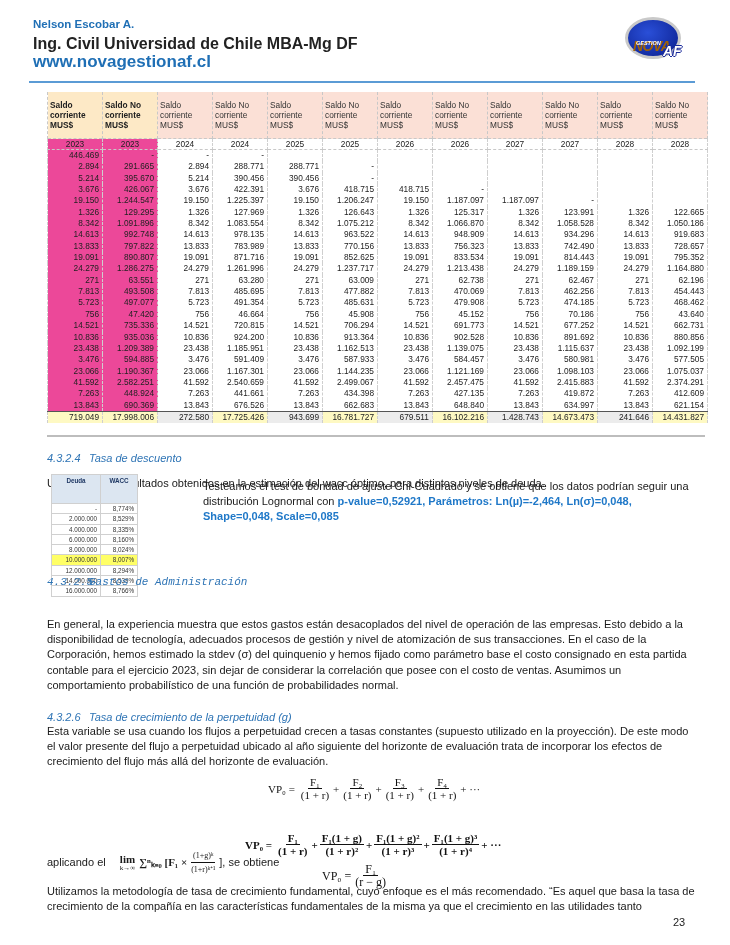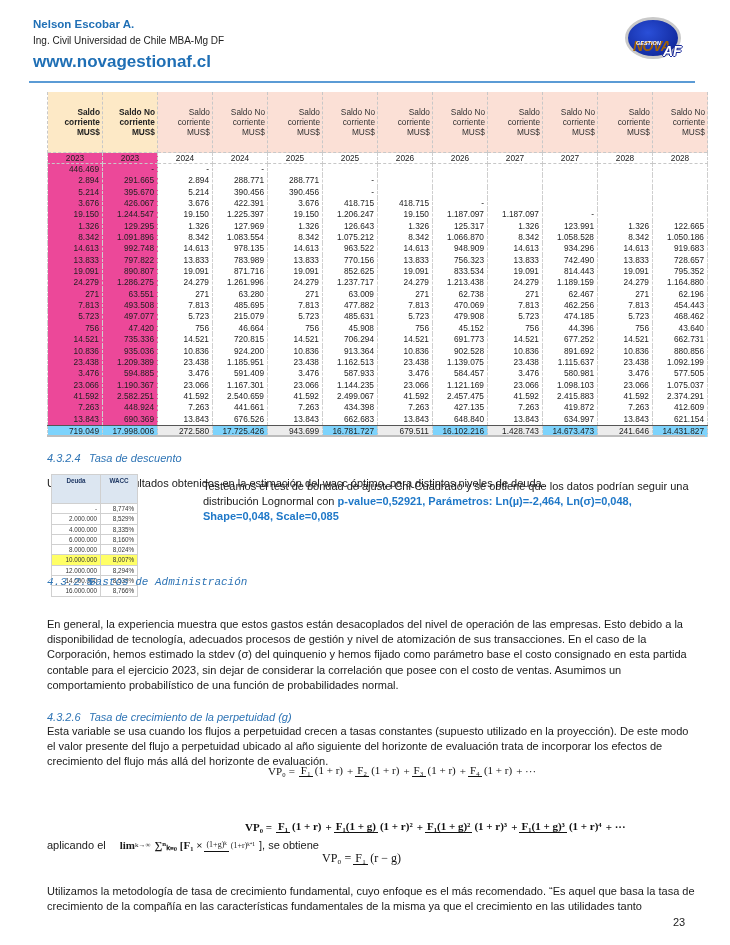--- a/index.html
+++ b/index.html
@@ -1,51 +1,51 @@
 <!DOCTYPE html>
 <html><head>
 <meta charset="utf-8">
 <style>
   html, body { margin: 0; padding: 0; background: #ffffff; }
   body { width: 730px; height: 945px; position: relative; overflow: hidden; font-family: "Liberation Sans", sans-serif; color: #1a1a1a; }
   .header { position: absolute; left: 33px; top: 10px; width: 665px; height: 66px; margin-top: 6px; }
   .header .name { position: absolute; left: 0; top: 2px; font-size: 11.5px; font-weight: bold; color: #1f6fb5; }
-  .header .degree { position: absolute; left: 0; top: 19px; font-size: 10px; font-weight: normal; color: #222; }
+  .header .degree { position: absolute; left: 0; top: 19px; font-size: 16px; font-weight: bold; color: #222; }
   .header .url { position: absolute; left: 0; top: 36px; font-size: 17px; font-weight: bold; color: #1f6fb5; }
   .header .rule { position: absolute; left: -4px; top: 65px; width: 666px; height: 2px; background: #5b9bd5; }
   .logo { position: absolute; left: 619px; top: 14px; width: 80px; height: 48px; }
   .logo .oval { position: absolute; left: 6px; top: 3px; width: 56px; height: 42px; border-radius: 50%; background: radial-gradient(ellipse at 40% 35%, #2a4fd8, #0a1e8c); border: 3px solid #c9c9c9; box-sizing: border-box; }
   .logo .nova { position: absolute; left: 14px; top: 24px; font-size: 14px; font-weight: bold; font-style: italic; color: #a16207; letter-spacing: -0.5px; }
   .logo .gestion { position: absolute; left: 17px; top: 26px; font-size: 5.5px; font-weight: bold; font-style: italic; color: #ffffff; }
   .logo .af { position: absolute; left: 44px; top: 29px; font-size: 14px; font-weight: bold; font-style: italic; color: #ffffff; text-shadow: -1px 0 #1a2a9a, 1px 0 #1a2a9a, 0 1px #1a2a9a, 0 -1px #1a2a9a; }
 
   .tbl { position: absolute; left: 47px; top: 92px; border-collapse: collapse; font-size: 8.3px; }
-  .tbl th { font-weight: normal; line-height: 10px; padding: 15px 2px; text-align: right; border-left: 1px dashed #c8c8c8; border-right: 1px dashed #c8c8c8; color: #333; }
+  .tbl th { font-weight: normal; line-height: 10px; padding: 8px 2px; text-align: left; border-left: 1px dashed #c8c8c8; border-right: 1px dashed #c8c8c8; color: #333; }
   .tbl th.c23 { background: #fde9c6; font-weight: bold; color: #222; }
   .tbl th.cf { background: #fbe0d6; }
   .tbl td { text-align: right; padding: 0 3px; height: 11.35px; line-height: 11.35px; border-left: 1px dashed #cfcfcf; border-right: 1px dashed #cfcfcf; color: #222; white-space: nowrap; }
   .tbl td.c23 { background: #ec4899; }
   .tbl tr.year td { text-align: center; border-top: 1px dashed #c8c8c8; border-bottom: 1px dashed #c8c8c8; height: 10px; line-height: 10px; }
   .tbl tr.total td { border-top: 1px solid #555; background: #ececec; }
-  .tbl tr.total td.hl { background: #7dd3fc; }
+  .tbl tr.total td.hl { background: #fef9c3; }
   .tbl col.w { width: 55px; }
   .tbl-shadow { position: absolute; left: 47px; top: 435px; width: 658px; height: 2px; background: #bdbdbd; }
 
   .sec { position: absolute; left: 47px; font-size: 11px; font-style: italic; color: #2e74b5; }
   .sec .num { display: inline-block; width: 42px; }
   .para { position: absolute; left: 47px; width: 650px; font-size: 11px; line-height: 15.2px; color: #1a1a1a; }
   .blue { color: #1f78c8; font-weight: bold; }
 
   .wacc { position: absolute; left: 51px; top: 474px; border-collapse: collapse; font-size: 6.3px; }
   .wacc th { background: #dce6f1; color: #1f3864; font-weight: bold; height: 26px; vertical-align: top; padding: 2px 3px 0 3px; border: 1px solid #d0d0d0; text-align: center; }
   .wacc td { text-align: right; padding: 0 3px; height: 9.3px; line-height: 9.3px; border: 1px solid #d0d0d0; color: #333; }
   .wacc tr.hl td { background: #ffff66; }
 
   .eq { position: absolute; font-family: "Liberation Serif", serif; font-size: 11px; color: #111; display: flex; align-items: center; }
-  .frac { display: inline-flex; flex-direction: row; align-items: center; margin: 0 2px; }
+  .frac { display: inline-flex; flex-direction: column; align-items: center; margin: 12px 2px; }
   .frac .n { padding: 0 2px; border-bottom: 1px solid #111; line-height: 12px; }
   .frac .d { padding: 0 2px; line-height: 13px; }
   .b { font-weight: bold; }
   .pagenum { position: absolute; left: 673px; top: 916px; font-size: 11px; color: #222; }
 </style>
 </head>
 <body>
 
 <div class="header">
   <div class="name">Nelson Escobar A.</div>
@@ -333,41 +333,41 @@
         <td>470.069</td>
         <td>7.813</td>
         <td>462.256</td>
         <td>7.813</td>
         <td>454.443</td>
       </tr>
       <tr>
         <td class="c23">5.723</td>
         <td class="c23">497.077</td>
         <td>5.723</td>
-        <td>215.079</td>
+        <td>491.354</td>
         <td>5.723</td>
         <td>485.631</td>
         <td>5.723</td>
         <td>479.908</td>
         <td>5.723</td>
         <td>474.185</td>
         <td>5.723</td>
         <td>468.462</td>
       </tr>
       <tr>
         <td class="c23">756</td>
         <td class="c23">47.420</td>
         <td>756</td>
         <td>46.664</td>
         <td>756</td>
         <td>45.908</td>
         <td>756</td>
         <td>45.152</td>
         <td>756</td>
-        <td>44.396</td>
+        <td>70.186</td>
         <td>756</td>
         <td>43.640</td>
       </tr>
       <tr>
         <td class="c23">14.521</td>
         <td class="c23">735.336</td>
         <td>14.521</td>
         <td>720.815</td>
         <td>14.521</td>
         <td>706.294</td>
@@ -602,21 +602,21 @@
     <span>+</span>
     <span class="frac">
       <span class="n">F₁(1 + g)³</span>
       <span class="d">(1 + r)⁴</span>
     </span>
     <span>+ ···</span>
   </div>
 
 <div class="para" style="top:838px; width:auto; display:flex; align-items:center;">
   <span>aplicando el</span>
-  <span style="display:inline-flex; flex-direction:row; align-items:center; margin:0 4px 0 14px; font-family:'Liberation Serif',serif;">
+  <span style="display:inline-flex; flex-direction:column; align-items:center; margin:0 4px 0 14px; font-family:'Liberation Serif',serif;">
     <span class="b" style="line-height:11px;">lim</span>
     <span style="font-size:7px; line-height:7px;">k→∞</span>
   </span>
   <span class="b" style="font-family:'Liberation Serif',serif;">∑ⁿₖ₌₀ [F₁ ×</span>
   <span class="frac" style="font-family:'Liberation Serif',serif; font-size:8px;">
     <span class="n">(1+g)ᵏ</span>
     <span class="d">(1+r)ᵏ⁺¹</span>
   </span>
   <span>], se obtiene</span>
 </div>

